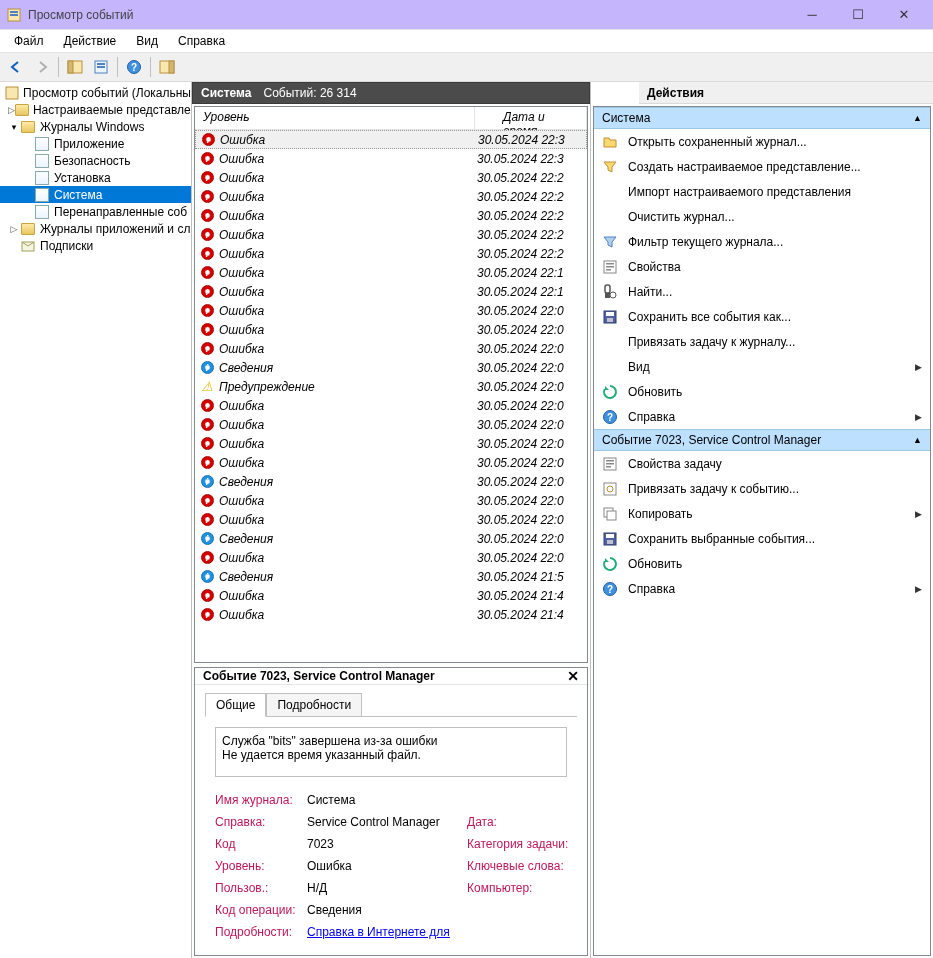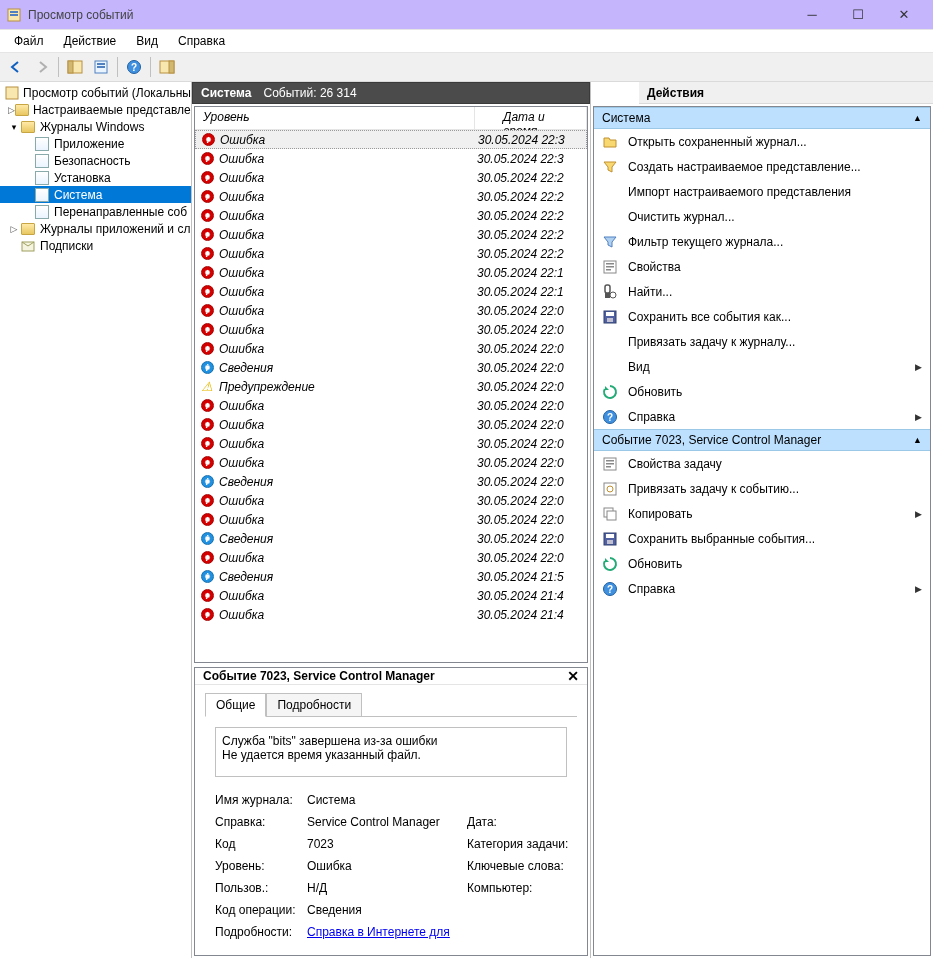--- a/index.html
+++ b/index.html
@@ -63,21 +63,21 @@
     .details-header { height: 22px; display: flex; align-items: center; padding: 0 8px; border-bottom: 1px solid #e5e5e5; }
     .details-header-title { flex: 1; font-weight: bold; }
     .details-close { font-size: 14px; font-weight: bold; cursor: default; }
     .details-tabs { display: flex; padding: 8px 10px 0 10px; }
     .details-tab { padding: 4px 10px; border: 1px solid #c0c0c0; border-bottom: none; background: #fff; position: relative; z-index: 2; cursor: default; }
     .details-tab.active { border-bottom: 1px solid #fff; margin-bottom: -1px; }
     .details-tab:not(.active) { background: #f5f5f5; }
     .details-body { flex: 1; border-top: 1px solid #c0c0c0; margin: 0 10px 10px 10px; padding: 10px; position: relative; }
     .details-text-box { border: 1px solid #c0c0c0; padding: 6px; margin-bottom: 16px; min-height: 50px; }
     .details-grid { display: grid; grid-template-columns: 92px 160px 130px 1fr; row-gap: 8px; }
-    .details-grid .label { color: #000000; }
+    .details-grid .label { color: #be185d; }
     .details-link { color: #0000ee; text-decoration: underline; cursor: default; }
     
     
     .actions-panel { width: 342px; display: flex; flex-direction: column; overflow: hidden; }
     .actions-header { height: 22px; background: #f0f0f0; display: flex; align-items: center; padding: 0 8px; border-bottom: 1px solid #dadada; font-weight: bold; margin-left: 48px; }
     .actions-list { flex: 1; overflow-y: auto; border: 1px solid #828790; margin: 2px; }
     .actions-section { background: #bde0ff; border-top: 1px solid #9cc8e8; border-bottom: 1px solid #9cc8e8; padding: 3px 8px; display: flex; justify-content: space-between; align-items: center; cursor: default; }
     .actions-section .arrow { font-size: 9px; }
     .action-item { display: flex; align-items: center; padding: 4px 8px; height: 25px; cursor: default; }
     .action-icon { width: 16px; height: 16px; margin-right: 10px; display: flex; align-items: center; justify-content: center; flex-shrink: 0; }

